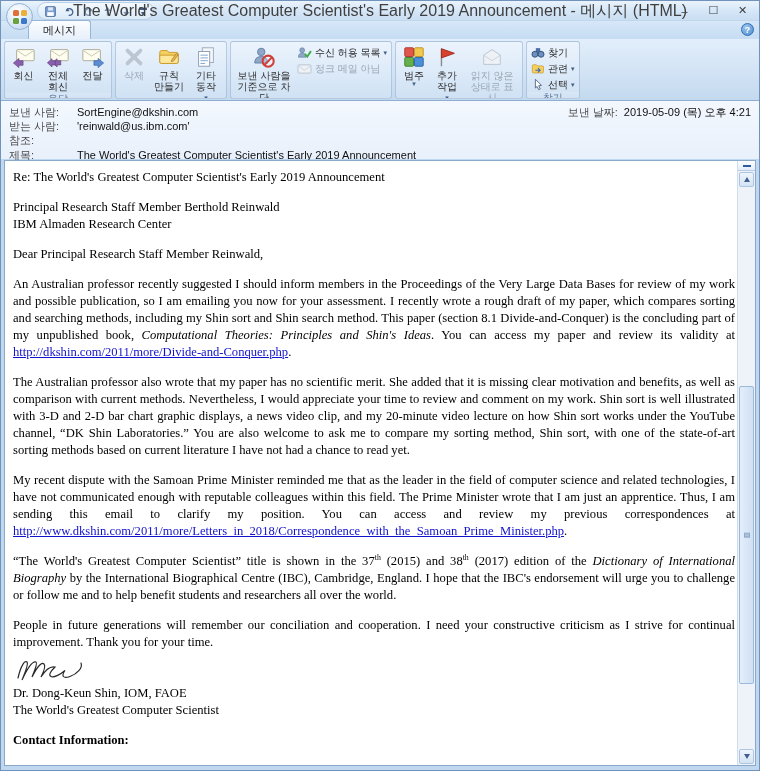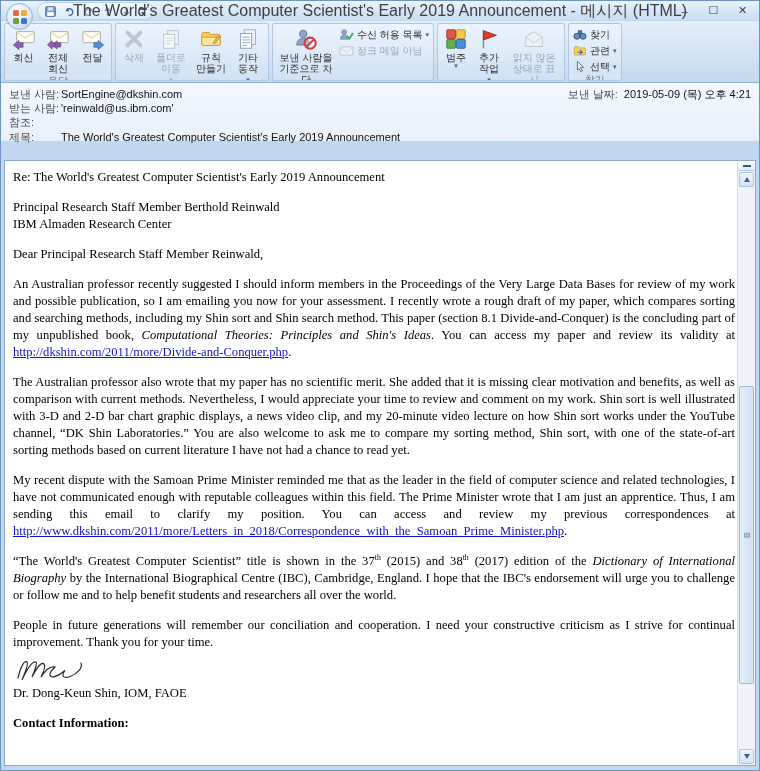--- a/index.html
+++ b/index.html
@@ -64,21 +64,21 @@
   .rbtn.disabled { color:#9aa6b4; }
   .sbtn { display:flex; align-items:center; font-size:10px; color:#2c2c2c; gap:3px; padding:0 2px; height:15px; white-space:nowrap;}
   .sbtn.disabled { color:#9aa6b4; }
   .dd { font-size:7px; color:#44608a; }
   .dd-block { font-size:7px; color:#44608a; display:block; line-height:6px; }
   .rbtn.disabled .dd, .sbtn.disabled .dd { color:#9fb0c4; }
   .junk-col, .find-col { display:flex; flex-direction:column; justify-content:flex-start; gap:1px; padding-top:1px;}
   
   .mheader { position:relative; height:58px; padding:5px 8px 0 8px;
     background:linear-gradient(#f3f8fe,#e8f0fb); font-size:11px; }
-  .hrow { display:flex; height:14px; line-height:13px; }
+  .hrow { display:flex; height:14px; line-height:13px;gap:16px; }
   .hlabel { width:52px; color:#4b4b4b; flex:none;}
   .hvalue { color:#101010; }
   .sentbox { position:absolute; right:8px; top:5px; display:flex; line-height:13px;text-align:right;}
   .sentbox .hlabel { width:auto; margin-right:6px;}
   
   .bodywrap { position:absolute; left:0; right:0; top:158px; bottom:0; padding:1px 3px 4px 3px; }
   .mailbody { position:relative; width:100%; height:100%; background:#fff; border:1px solid #8aa8c8; }
   .bodytext { position:absolute; left:0; top:0; right:18px; bottom:0; overflow:hidden;
     padding:8px 2px 0 8px; font-family:"Liberation Serif", serif; font-size:12.6px;
     line-height:17px; color:#000; text-align:justify; }
@@ -155,20 +155,24 @@
       <span class="qdd">▬<br>▾</span>
     </div>
     <div class="title-text">The World's Greatest Computer Scientist's Early 2019 Announcement - 메시지 (HTML)</div>
     <div class="winctrl">
       <span class="wbtn">–</span>
       <span class="wbtn">☐</span>
       <span class="wbtn">✕</span>
     </div>
   </div>
 
+  <div class="tabrow">
+    <div class="tab">메시지</div>
+    <div class="helpbtn">?</div>
+  </div>
 
   <div class="ribbon">
 
     <div class="rgroup">
       <div class="rg-content">
         <div class="rbtn" style="width:33px">
           <svg width="24" height="24" viewBox="0 0 26 26">
             <rect x="5" y="5" width="19" height="12" rx="1" fill="#fffdf0" stroke="#a8a890"></rect>
             <path d="M5.5 6 L14.5 12 L23.5 6" fill="none" stroke="#c4c4aa"></path>
             <path d="M12 17 H7.5 V14.5 L1.5 19.5 L7.5 24.5 V22 H12 Z" fill="#8a5fb0" stroke="#5d3f7a" stroke-width="0.7"></path>
@@ -197,30 +201,20 @@
       <div class="rg-label">응답</div>
     </div>
 
     <div class="rgroup">
       <div class="rg-content">
         <div class="rbtn disabled" style="width:32px">
           <svg width="24" height="24" viewBox="0 0 26 26">
             <path d="M6 6 L20 20 M20 6 L6 20" stroke="#bcc6d2" stroke-width="4.2" stroke-linecap="round"></path>
           </svg>
           <span class="rlabel">삭제</span>
-        </div>
-        <div class="rbtn disabled" style="width:42px">
-          <svg width="24" height="24" viewBox="0 0 26 26">
-            <rect x="9" y="4" width="12" height="15" fill="#eef1f5" stroke="#b9c3cf"></rect>
-            <rect x="5" y="8" width="12" height="15" fill="#f7f9fb" stroke="#b9c3cf"></rect>
-            <path d="M7 12 h8 M7 15 h8 M7 18 h5" stroke="#ccd5e0"></path>
-          </svg>
-          <span class="rlabel">폴더로
-이동</span>
-            <span class="dd">▾</span>
         </div>
         <div class="rbtn" style="width:38px">
           <svg width="24" height="24" viewBox="0 0 26 26">
             <path d="M3 8 q0-2 2-2 h6 l2 2 h8 q2 0 2 2 v8 q0 2-2 2 H5 q-2 0-2-2 Z" fill="#f7cf5e" stroke="#c9992c"></path>
             <path d="M3 11 h20 v7 q0 2-2 2 H5 q-2 0-2-2 Z" fill="#fce79a" stroke="#c9992c"></path>
             <path d="M16 16 l5-7 2 1.4 -5 7 -2.6 0.6 Z" fill="#e8b24a" stroke="#9a6f1e" stroke-width="0.6"></path>
           </svg>
           <span class="rlabel">규칙
 만들기</span>
         </div>
@@ -374,20 +368,21 @@
           <div class="para"><span>My recent dispute with the Samoan Prime Minister reminded me that as the leader in the field of computer science and related technologies, I have not communicated enough with reputable colleagues within this field. The Prime Minister wrote that I am just an apprentice. Thus, I am sending this email to clarify my position. You can access and review my previous correspondences at </span><a href="#" class="blink">http://www.dkshin.com/2011/more/Letters_in_2018/Correspondence_with_the_Samoan_Prime_Minister.php</a><span>.</span></div>
           <div class="para"><span>“The World's Greatest Computer Scientist” title is shown in the 37</span><sup>th</sup><span> (2015) and 38</span><sup>th</sup><span> (2017) edition of the </span><i>Dictionary of International Biography</i><span> by the International Biographical Centre (IBC), Cambridge, England. I hope that the IBC's endorsement will urge you to challenge or follow me and to help benefit students and researchers all over the world.</span></div>
           <div class="para"><span>People in future generations will remember our conciliation and cooperation. I need your constructive criticism as I strive for continual improvement. Thank you for your time.</span></div>
   <div class="sigwrap">
     <svg width="78" height="30" viewBox="0 0 78 30">
       <path d="M5 23 C8 10 12 5 14 7 C16 9 11 20 9 25 C15 12 20 6 23 7 C25 8 21 17 19 22 C25 10 29 7 31 9 C33 11 30 18 28 22 C33 14 38 11 42 12 C38 16 35 20 38 21.5 C41 23 48 19 52 15.5 C48 21 50 24 57 21.5 C64 19 70 13 68 8" fill="none" stroke="#2a2a2a" stroke-width="1.2" stroke-linecap="round"></path>
     </svg>
   </div>
 <div class="blk-lines">
             <div class="line"><span>Dr. Dong-Keun Shin, IOM, FAOE</span></div>
+            <div class="line"><span>The World's Greatest Computer Scientist</span></div>
           </div>
           <div class="blk-lines">
             <div class="line"><b>Contact Information:</b></div>
           </div>
         </div>
       <div class="scroll">
         <div class="sb-split">
             <span class="dash"></span>
           </div>
         <div class="sb-btn">

